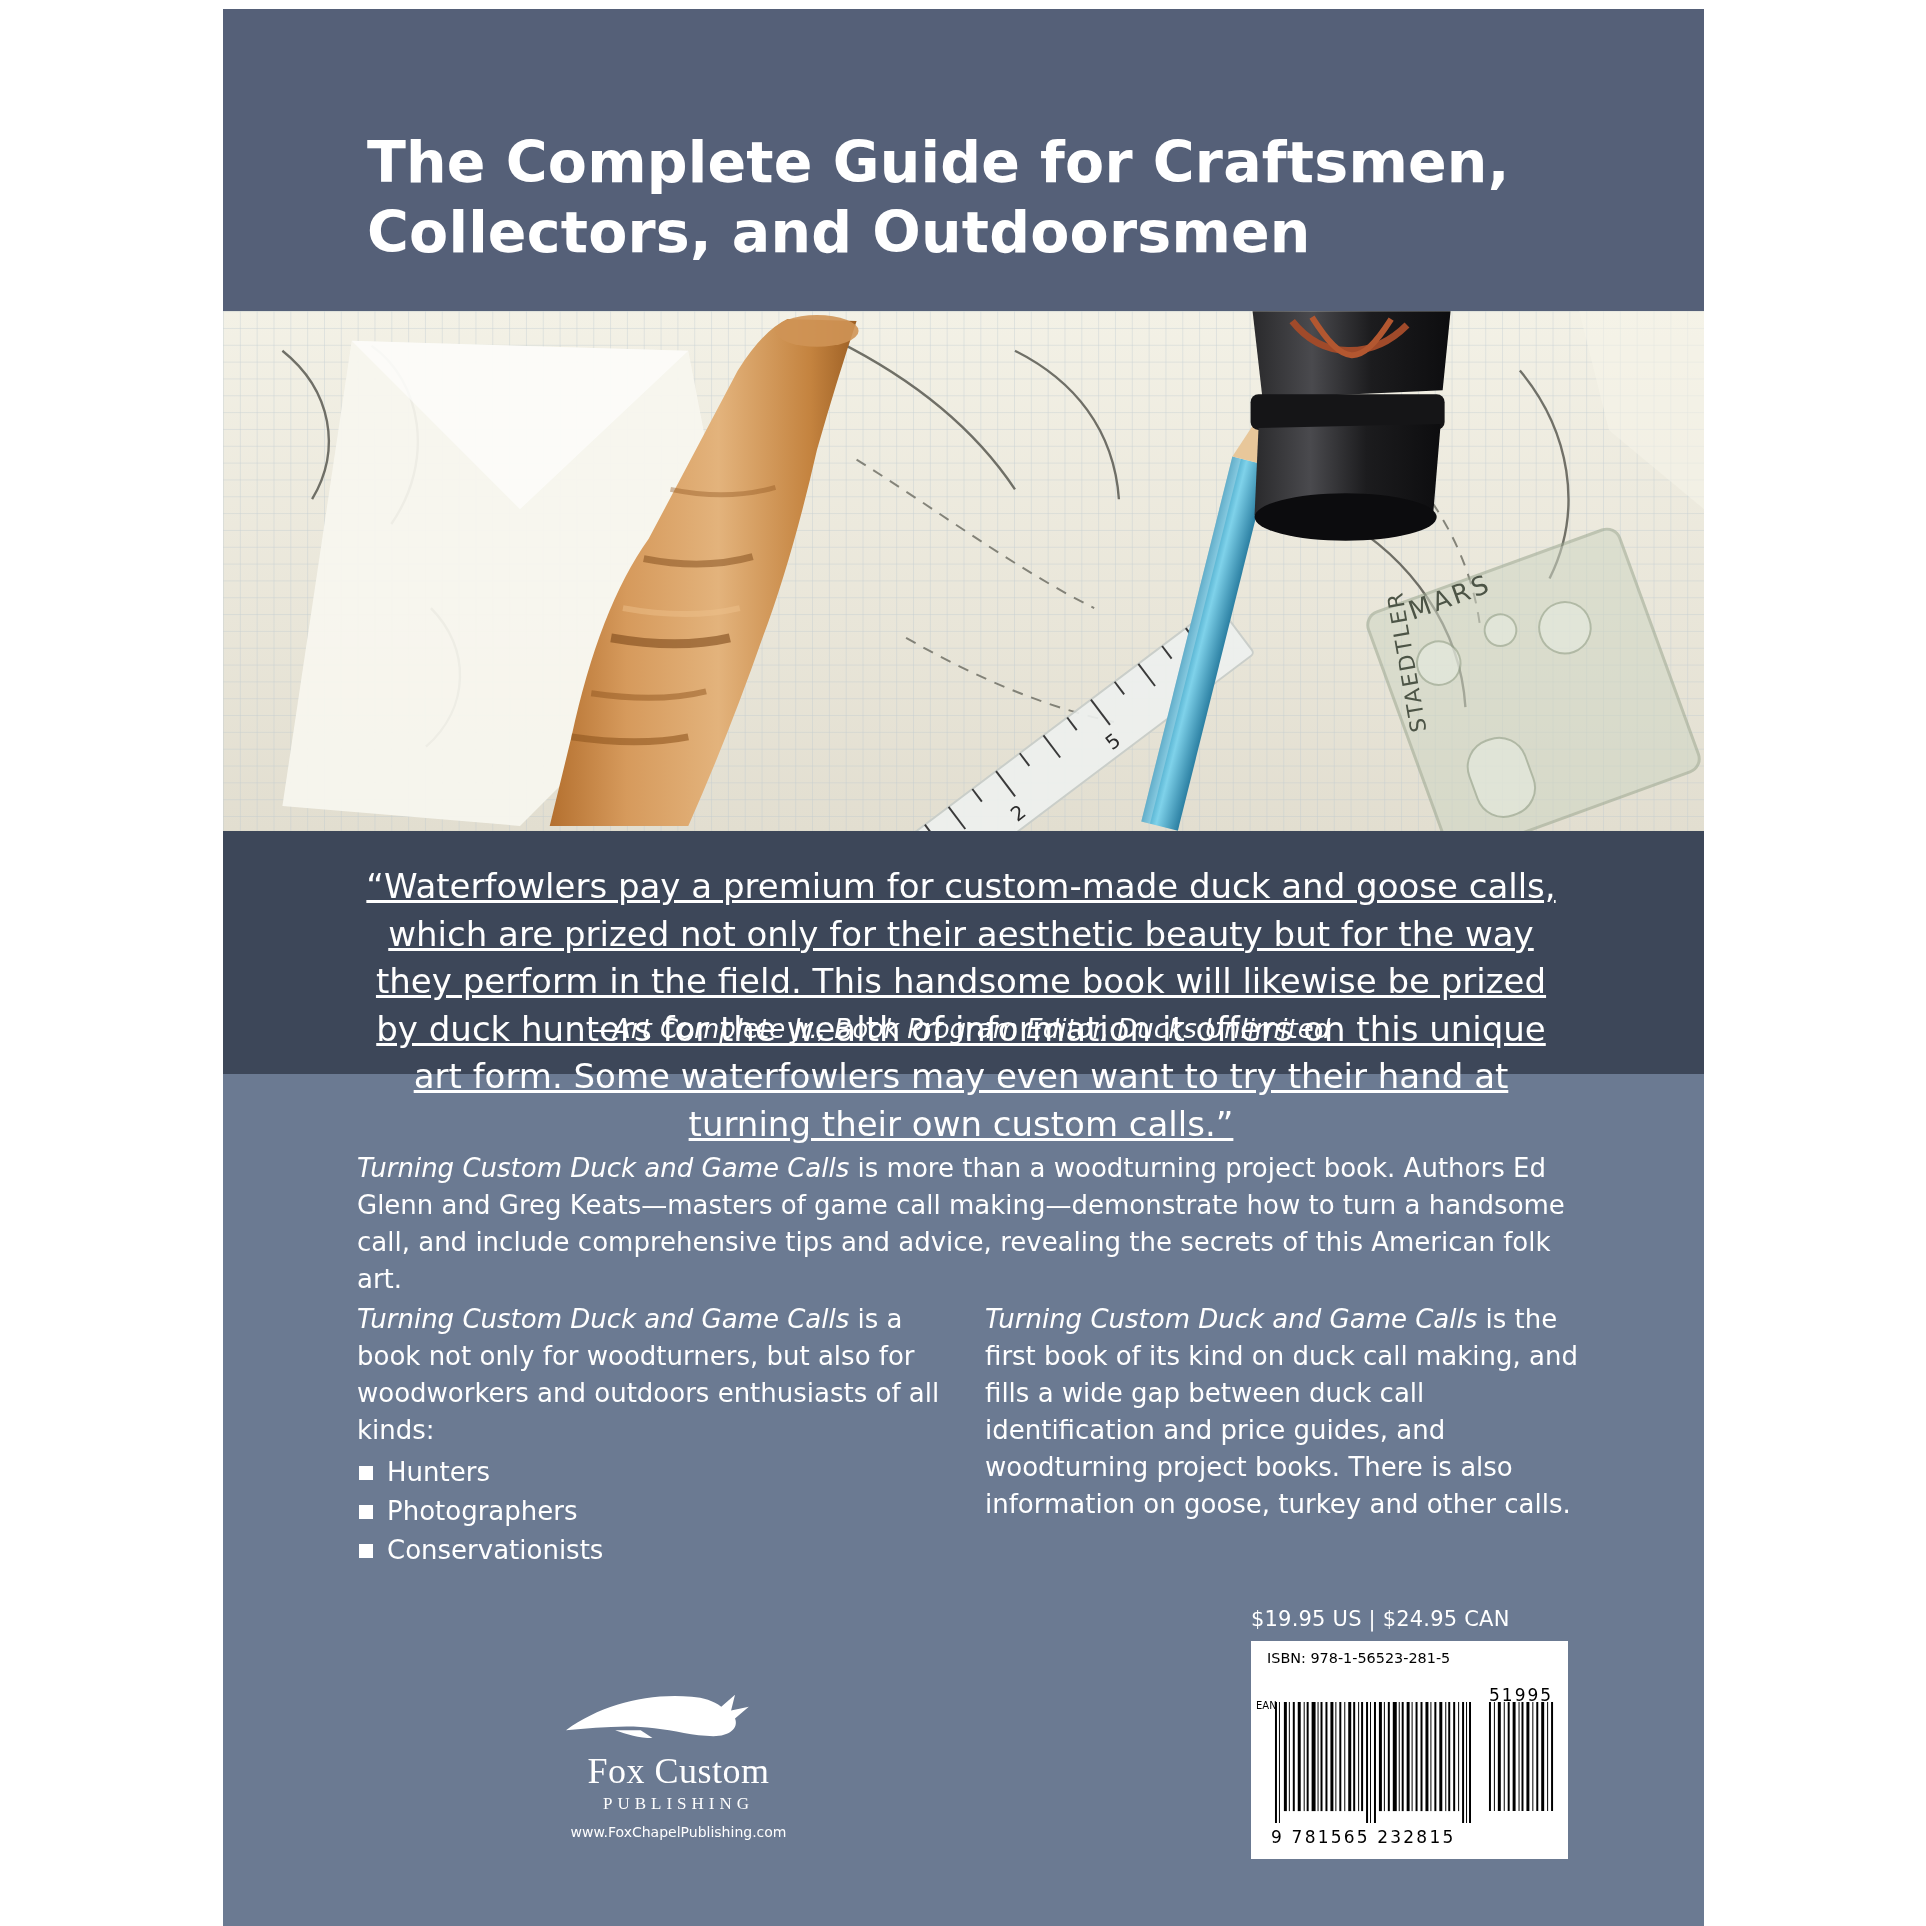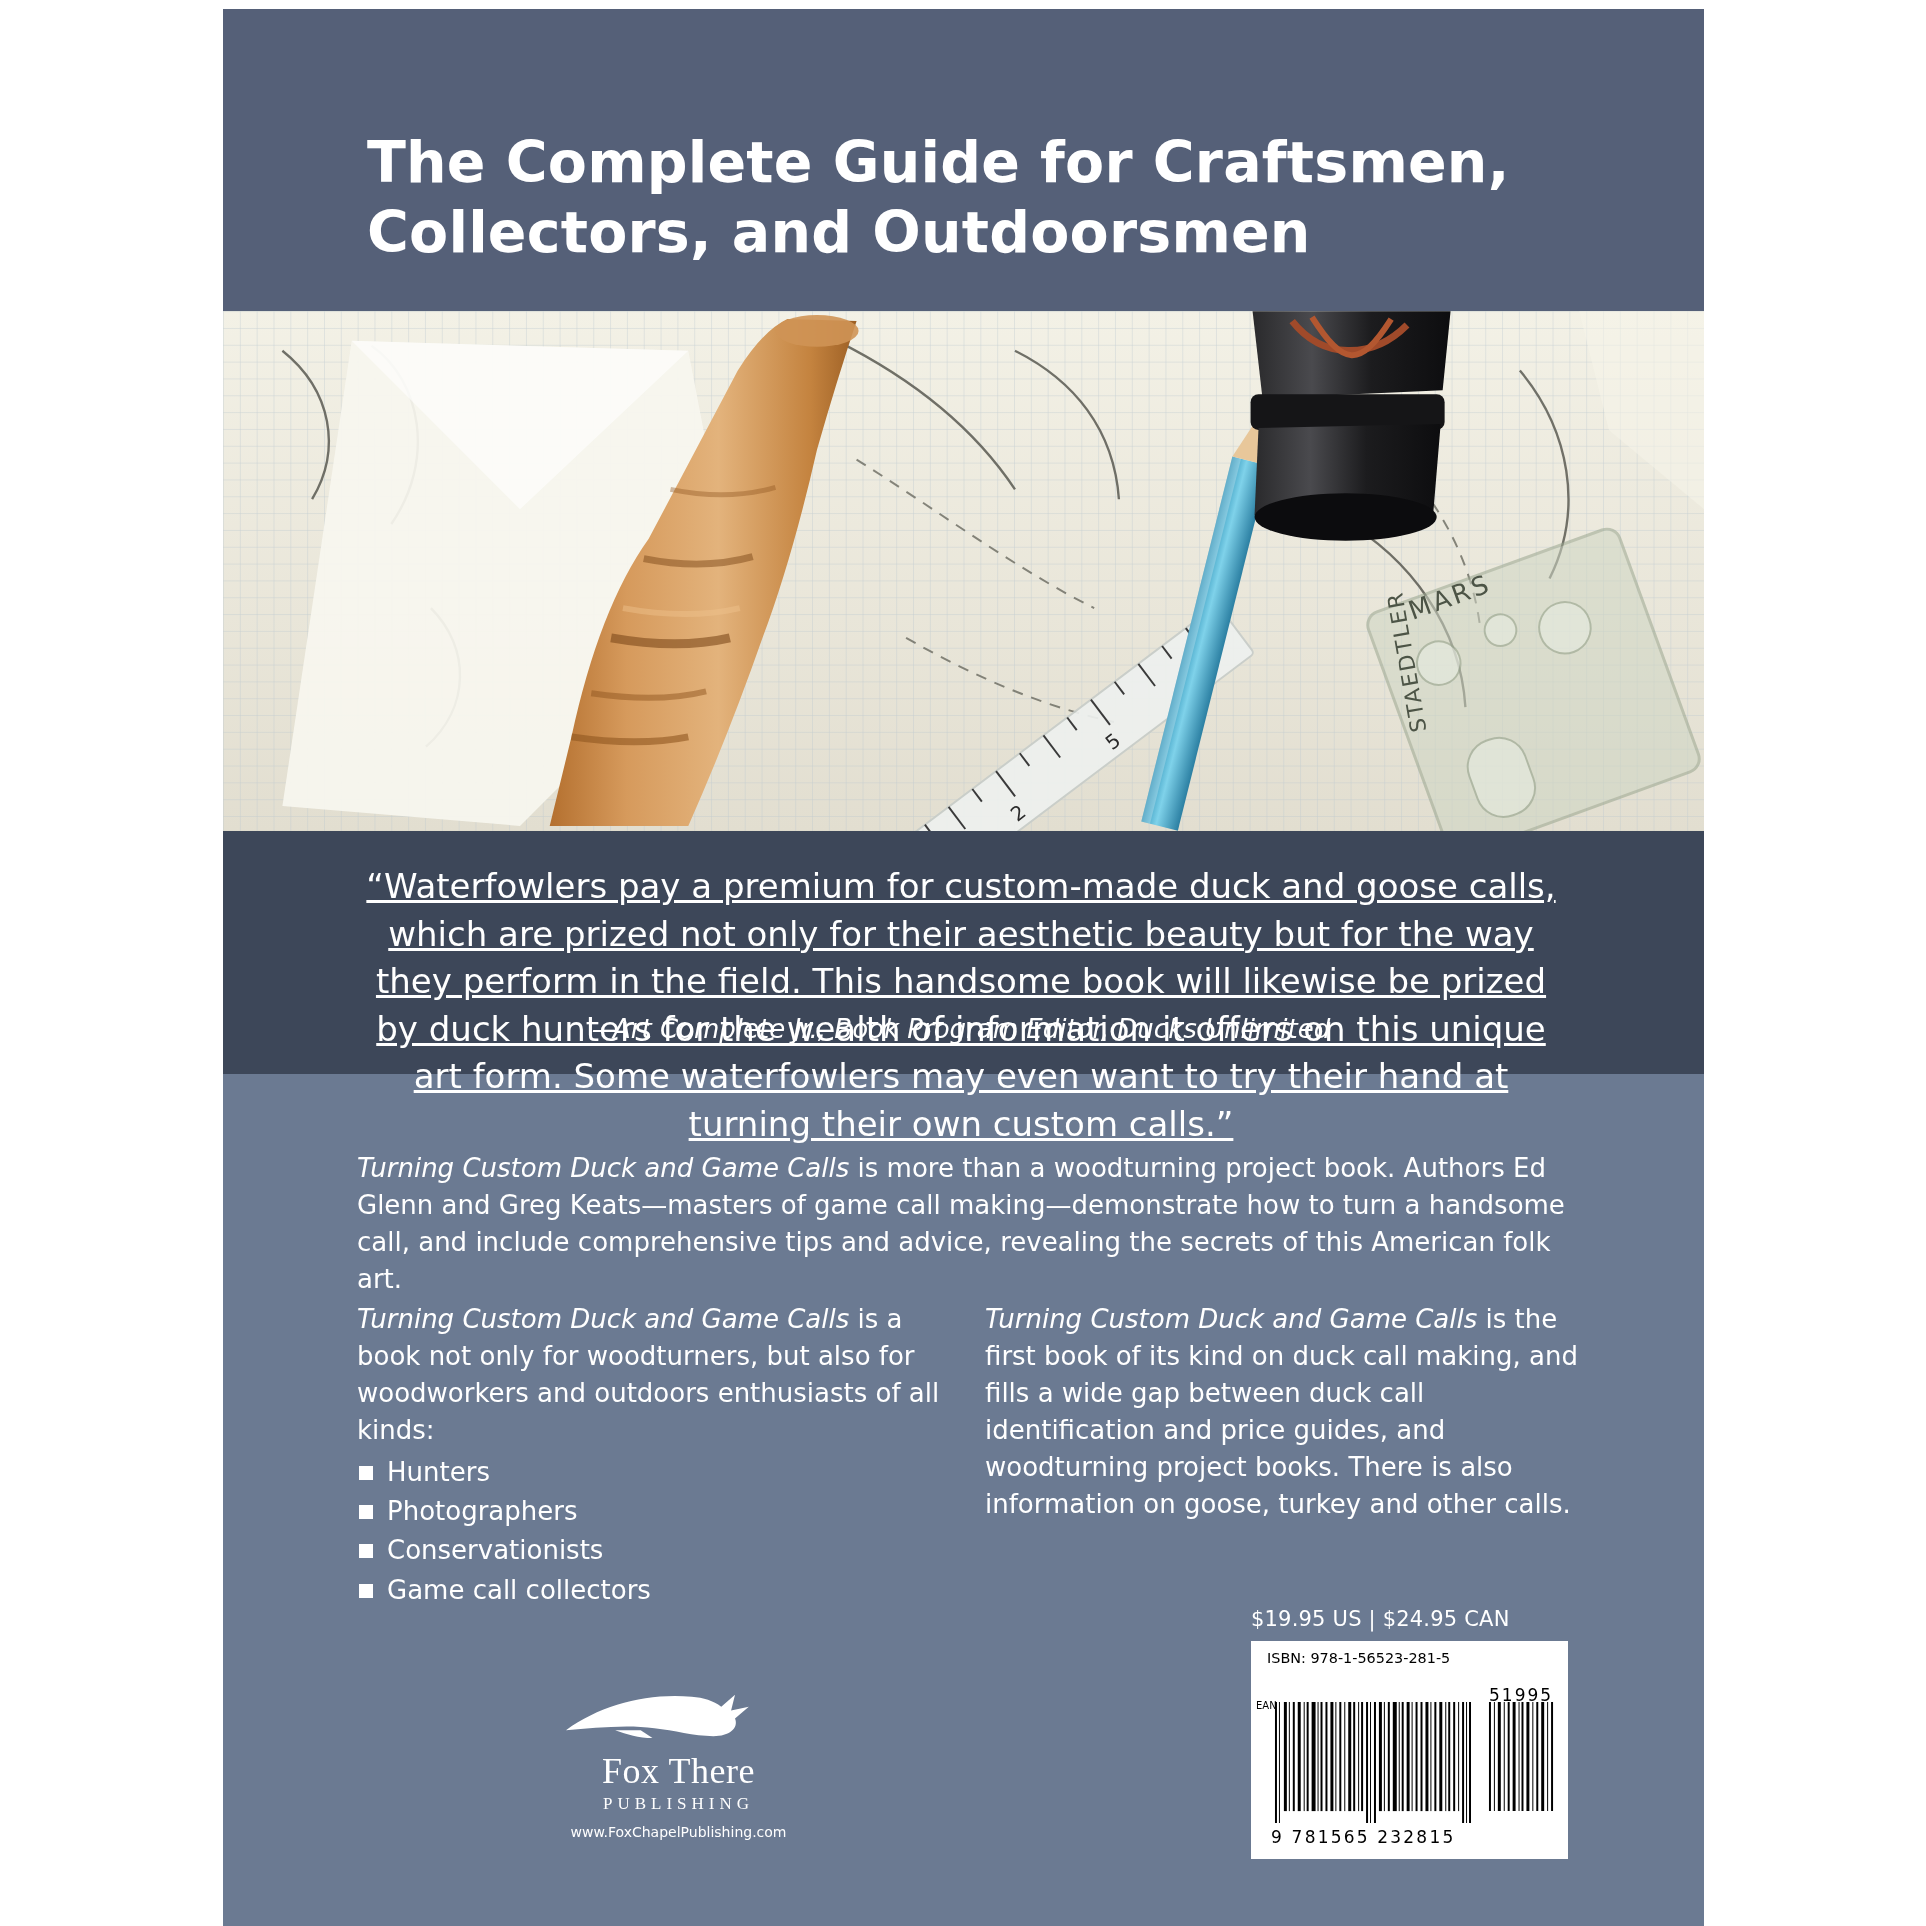--- a/index.html
+++ b/index.html
@@ -333,21 +333,20 @@
     </div>
 
     <div class="col-left">
       <div>
         <span class="italic">Turning Custom Duck and Game Calls</span><span> is a book not only for woodturners, but also for woodworkers and outdoors enthusiasts of all kinds:</span>
       </div>
       <ul class="bullets">
         <li><span class="sq"></span><span>Hunters</span></li>
         <li><span class="sq"></span><span>Photographers</span></li>
         <li><span class="sq"></span><span>Conservationists</span></li>
-        <li><span class="sq"></span><span>Game call collectors</span></li>
       </ul>
     </div>
 
     <div class="col-right">
       <span class="italic">Turning Custom Duck and Game Calls</span><span> is the first book of its kind on duck call making, and fills a wide gap between duck call identification and price guides, and woodturning project books. There is also information on goose, turkey and other calls.</span>
     </div>
   </div>
 
   <div class="price-line">$19.95 US | $24.95 CAN</div>
 
@@ -426,19 +425,19 @@
 
     <div class="ean-digits">9 781565 232815</div>
   </div>
 
   <div class="logo-wrap">
     <svg width="248" height="57" viewBox="0 0 250 58">
       <path d="M10 44 C 46 18, 92 6, 138 10 C 150 11, 160 14, 168 20 L182 8 L178 24 L196 20 L182 32
                C 186 42, 176 50, 160 50 C 140 50, 120 44, 100 42 C 70 38, 38 42, 10 44 Z" fill="#ffffff"></path>
       <path d="M60 44 C 72 48, 84 52, 98 52 L86 44 Z" fill="#ffffff"></path>
     </svg>
-    <div class="logo-name">Fox There</div>
+    <div class="logo-name">Fox Custom</div>
     <div class="logo-sub">PUBLISHING</div>
     <div class="logo-url">www.FoxChapelPublishing.com</div>
   </div>
 
 </div>
 
 
 </body></html>

